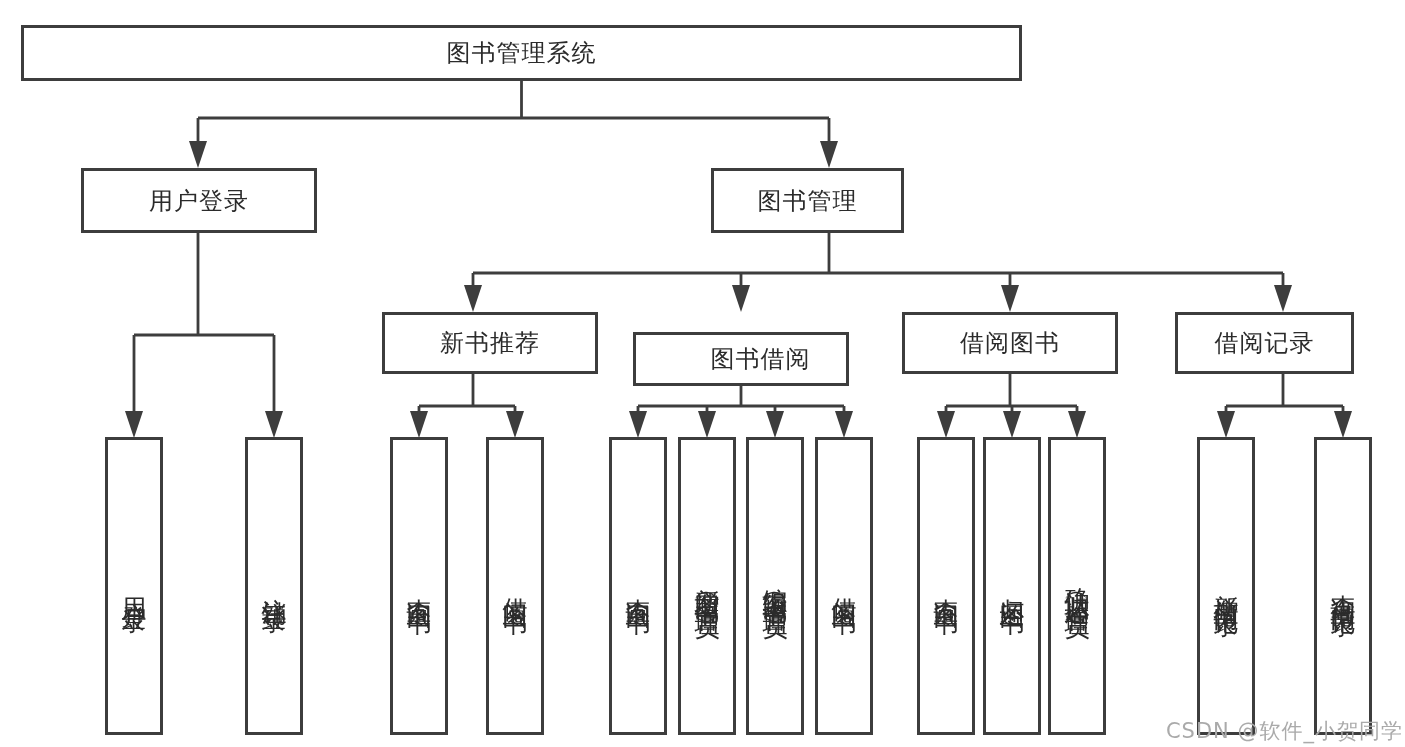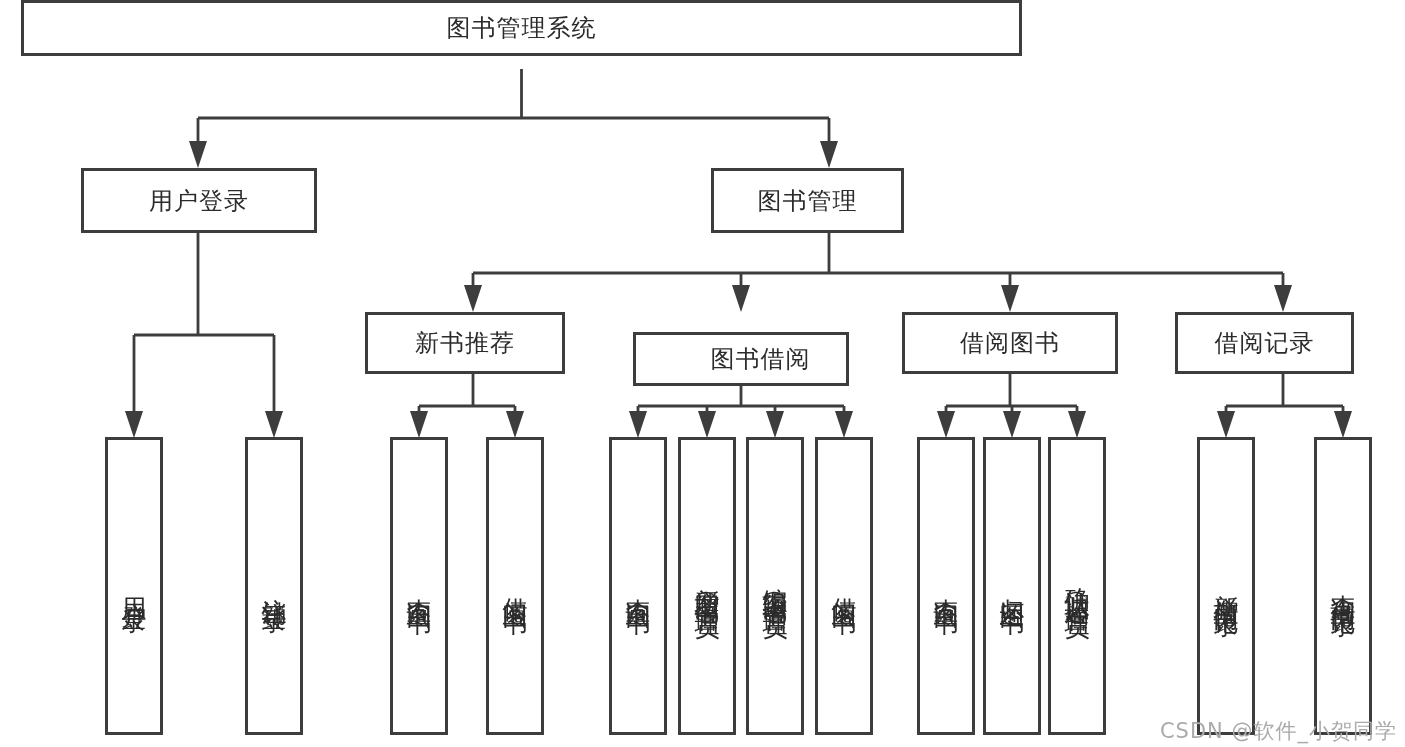--- a/index.html
+++ b/index.html
@@ -48,21 +48,21 @@
     writing-mode: vertical-rl;
     text-orientation: mixed;
     font-size: 25px;
     line-height: 1;
     letter-spacing: 4px;
     color: #2b2b2b;
     white-space: nowrap;
   }
   .watermark {
     position: absolute;
-    right: 8px;
+    right: 2px;
     bottom: 2px;
     font-size: 21px;
     letter-spacing: 1px;
     color: #aaaaaa;
     z-index: 5;
     white-space: nowrap;
   }
   svg .wire {
     stroke: #3d3d3d;
     stroke-width: 2.8;
@@ -134,26 +134,26 @@
     </g>
 
     <g>
       <path class="wire" d="M1283 374 V406 M1226 406 H1343"></path>
       <path class="wire" d="M1226 406 V414 M1343 406 V414"></path>
       <polygon class="head" points="1217,411 1235,411 1226,438"></polygon>
       <polygon class="head" points="1334,411 1352,411 1343,438"></polygon>
     </g>
   </svg>
 
-  <div class="node hnode" style="left:21px; top:0; width:1001px; height:56px;">图书管理系统</div>
+  <div class="node hnode" style="left:21px; top:25px; width:1001px; height:56px;">图书管理系统</div>
 
   <div class="node hnode" style="left:81px; top:168px; width:236px; height:65px;">用户登录</div>
   <div class="node hnode" style="left:711px; top:168px; width:193px; height:65px;">图书管理</div>
 
-  <div class="node hnode" style="left:365px; top:312px; width:200px; height:62px;">新书推荐</div>
+  <div class="node hnode" style="left:382px; top:312px; width:216px; height:62px;">新书推荐</div>
   <div class="node hnode" style="left:633px; top:332px; width:216px; height:54px;padding-left:39px;">图书借阅</div>
   <div class="node hnode" style="left:902px; top:312px; width:216px; height:62px;">借阅图书</div>
   <div class="node hnode" style="left:1175px; top:312px; width:179px; height:62px;">借阅记录</div>
 
   <div class="node leaf" style="left:105px;">
     <span class="vtext">用户登录</span>
   </div>
   <div class="node leaf" style="left:245px;">
     <span class="vtext">注销登录</span>
   </div>

